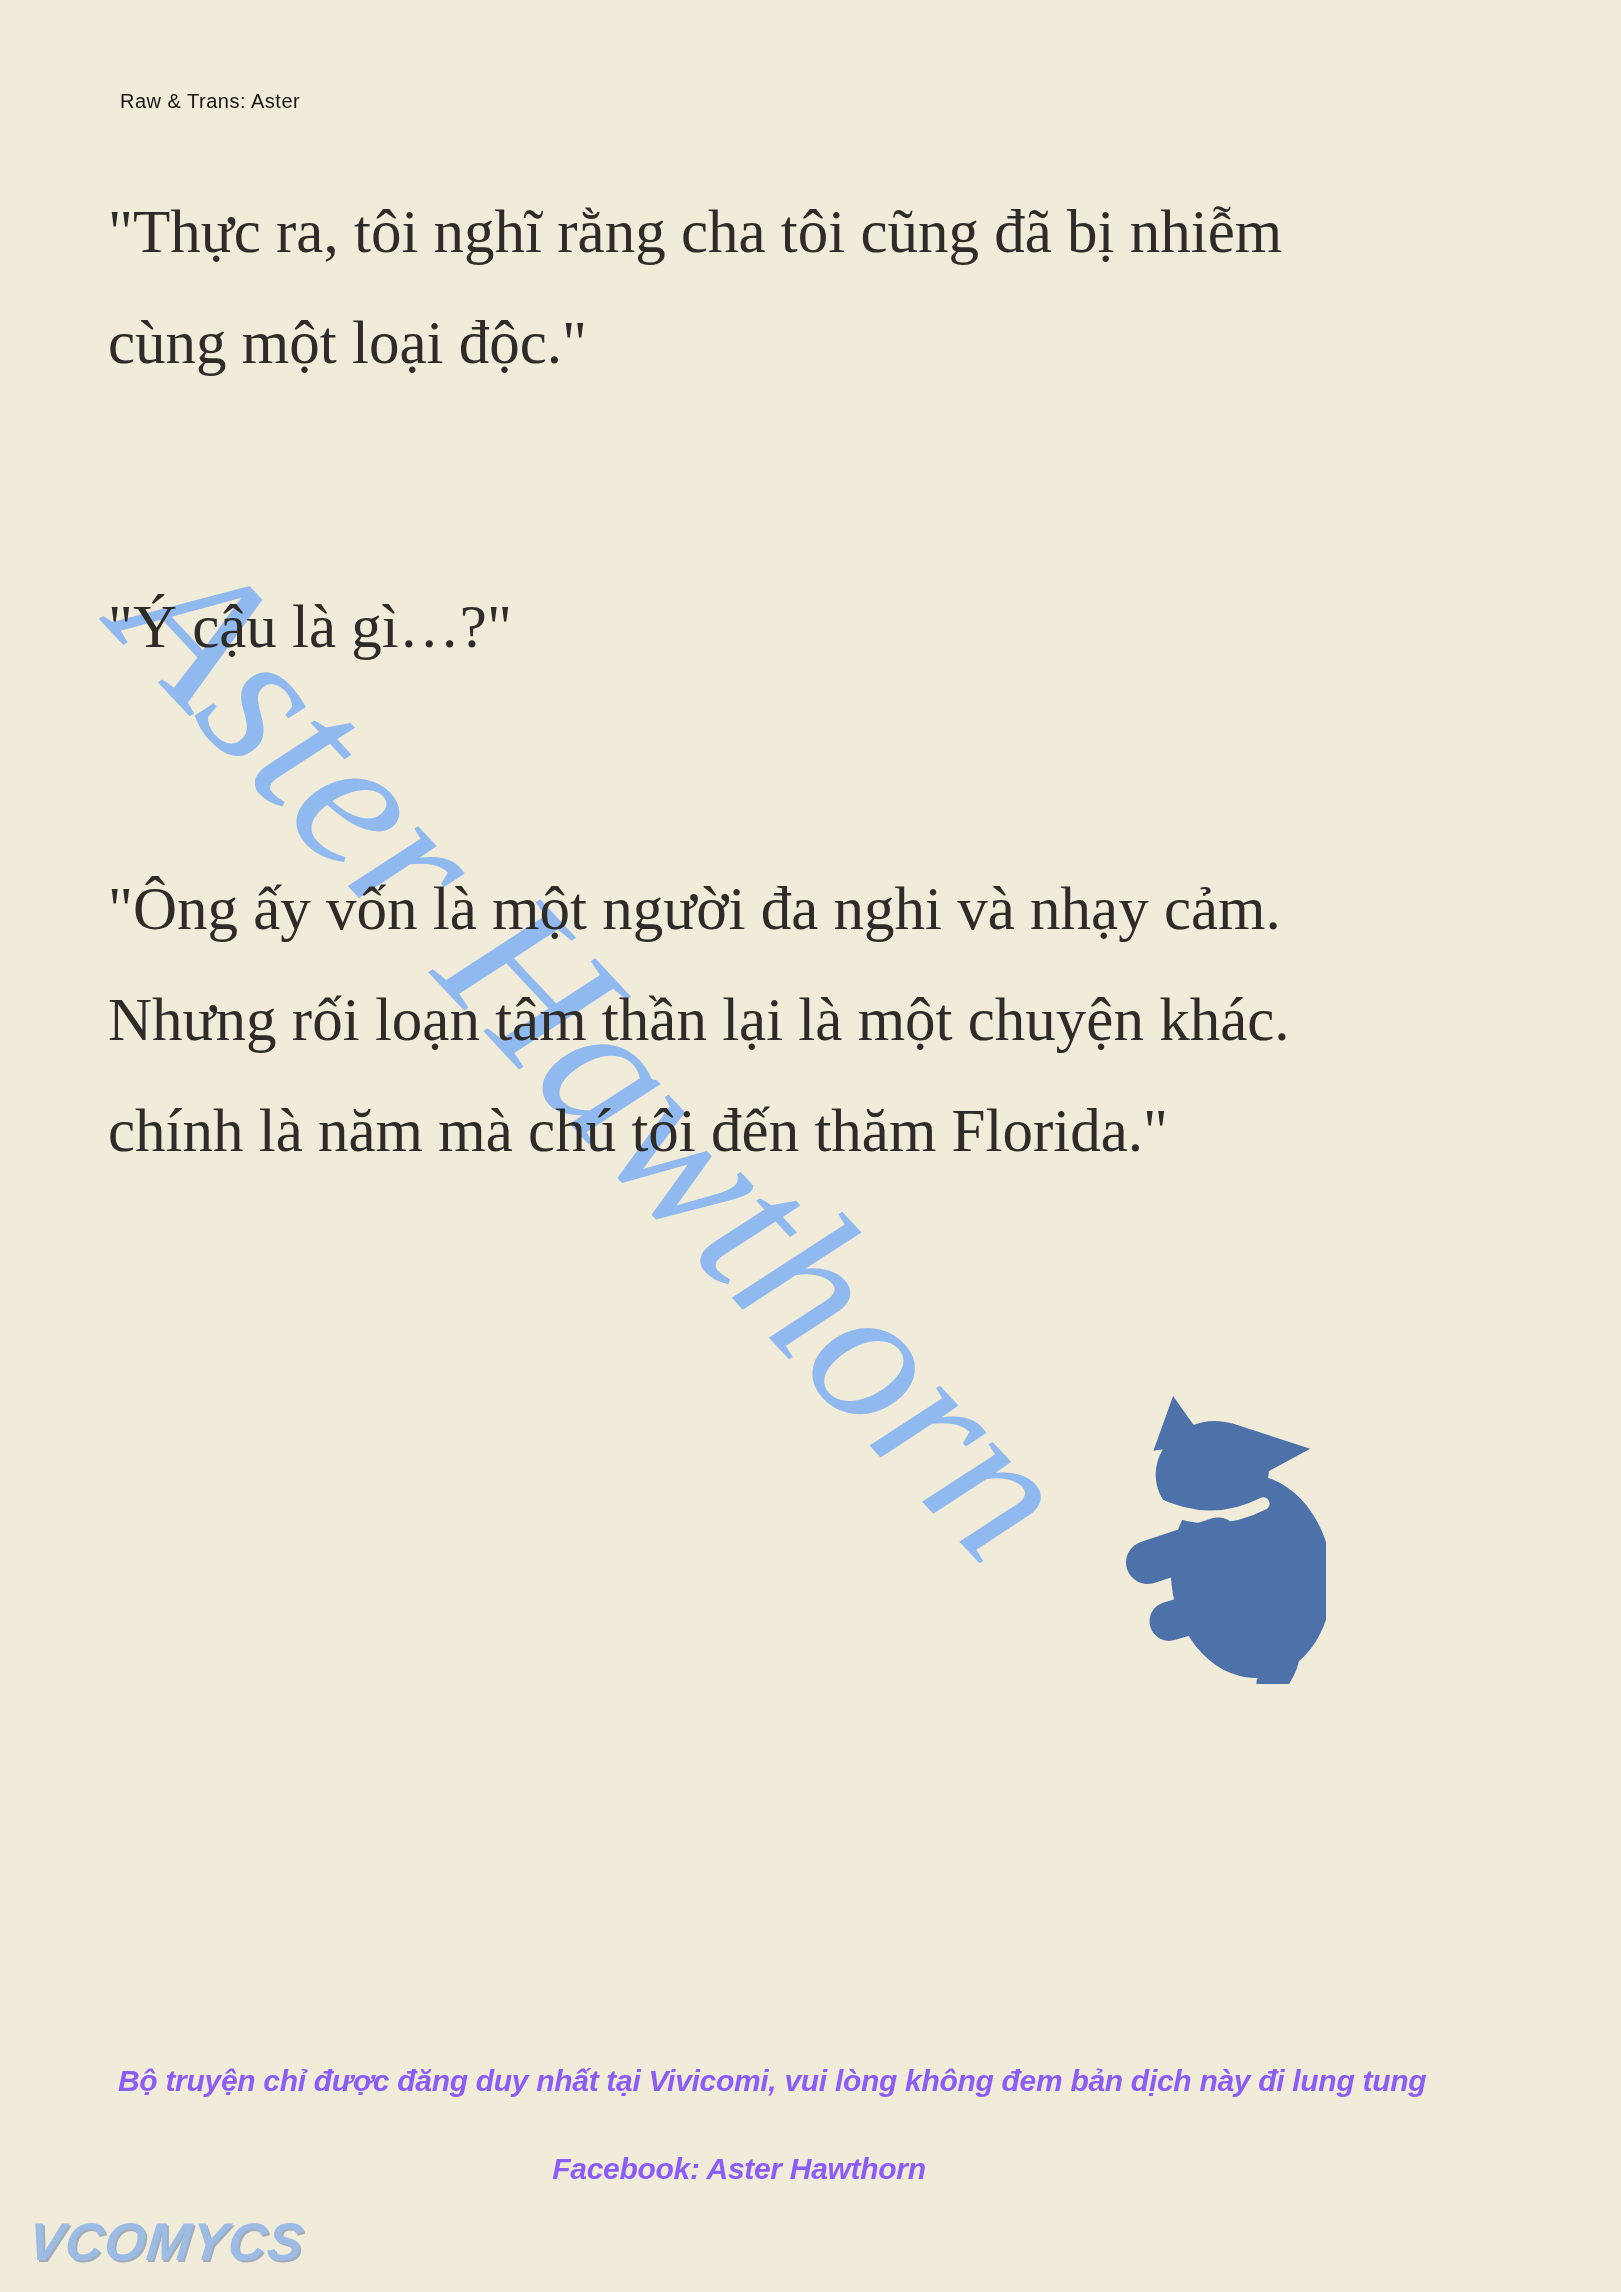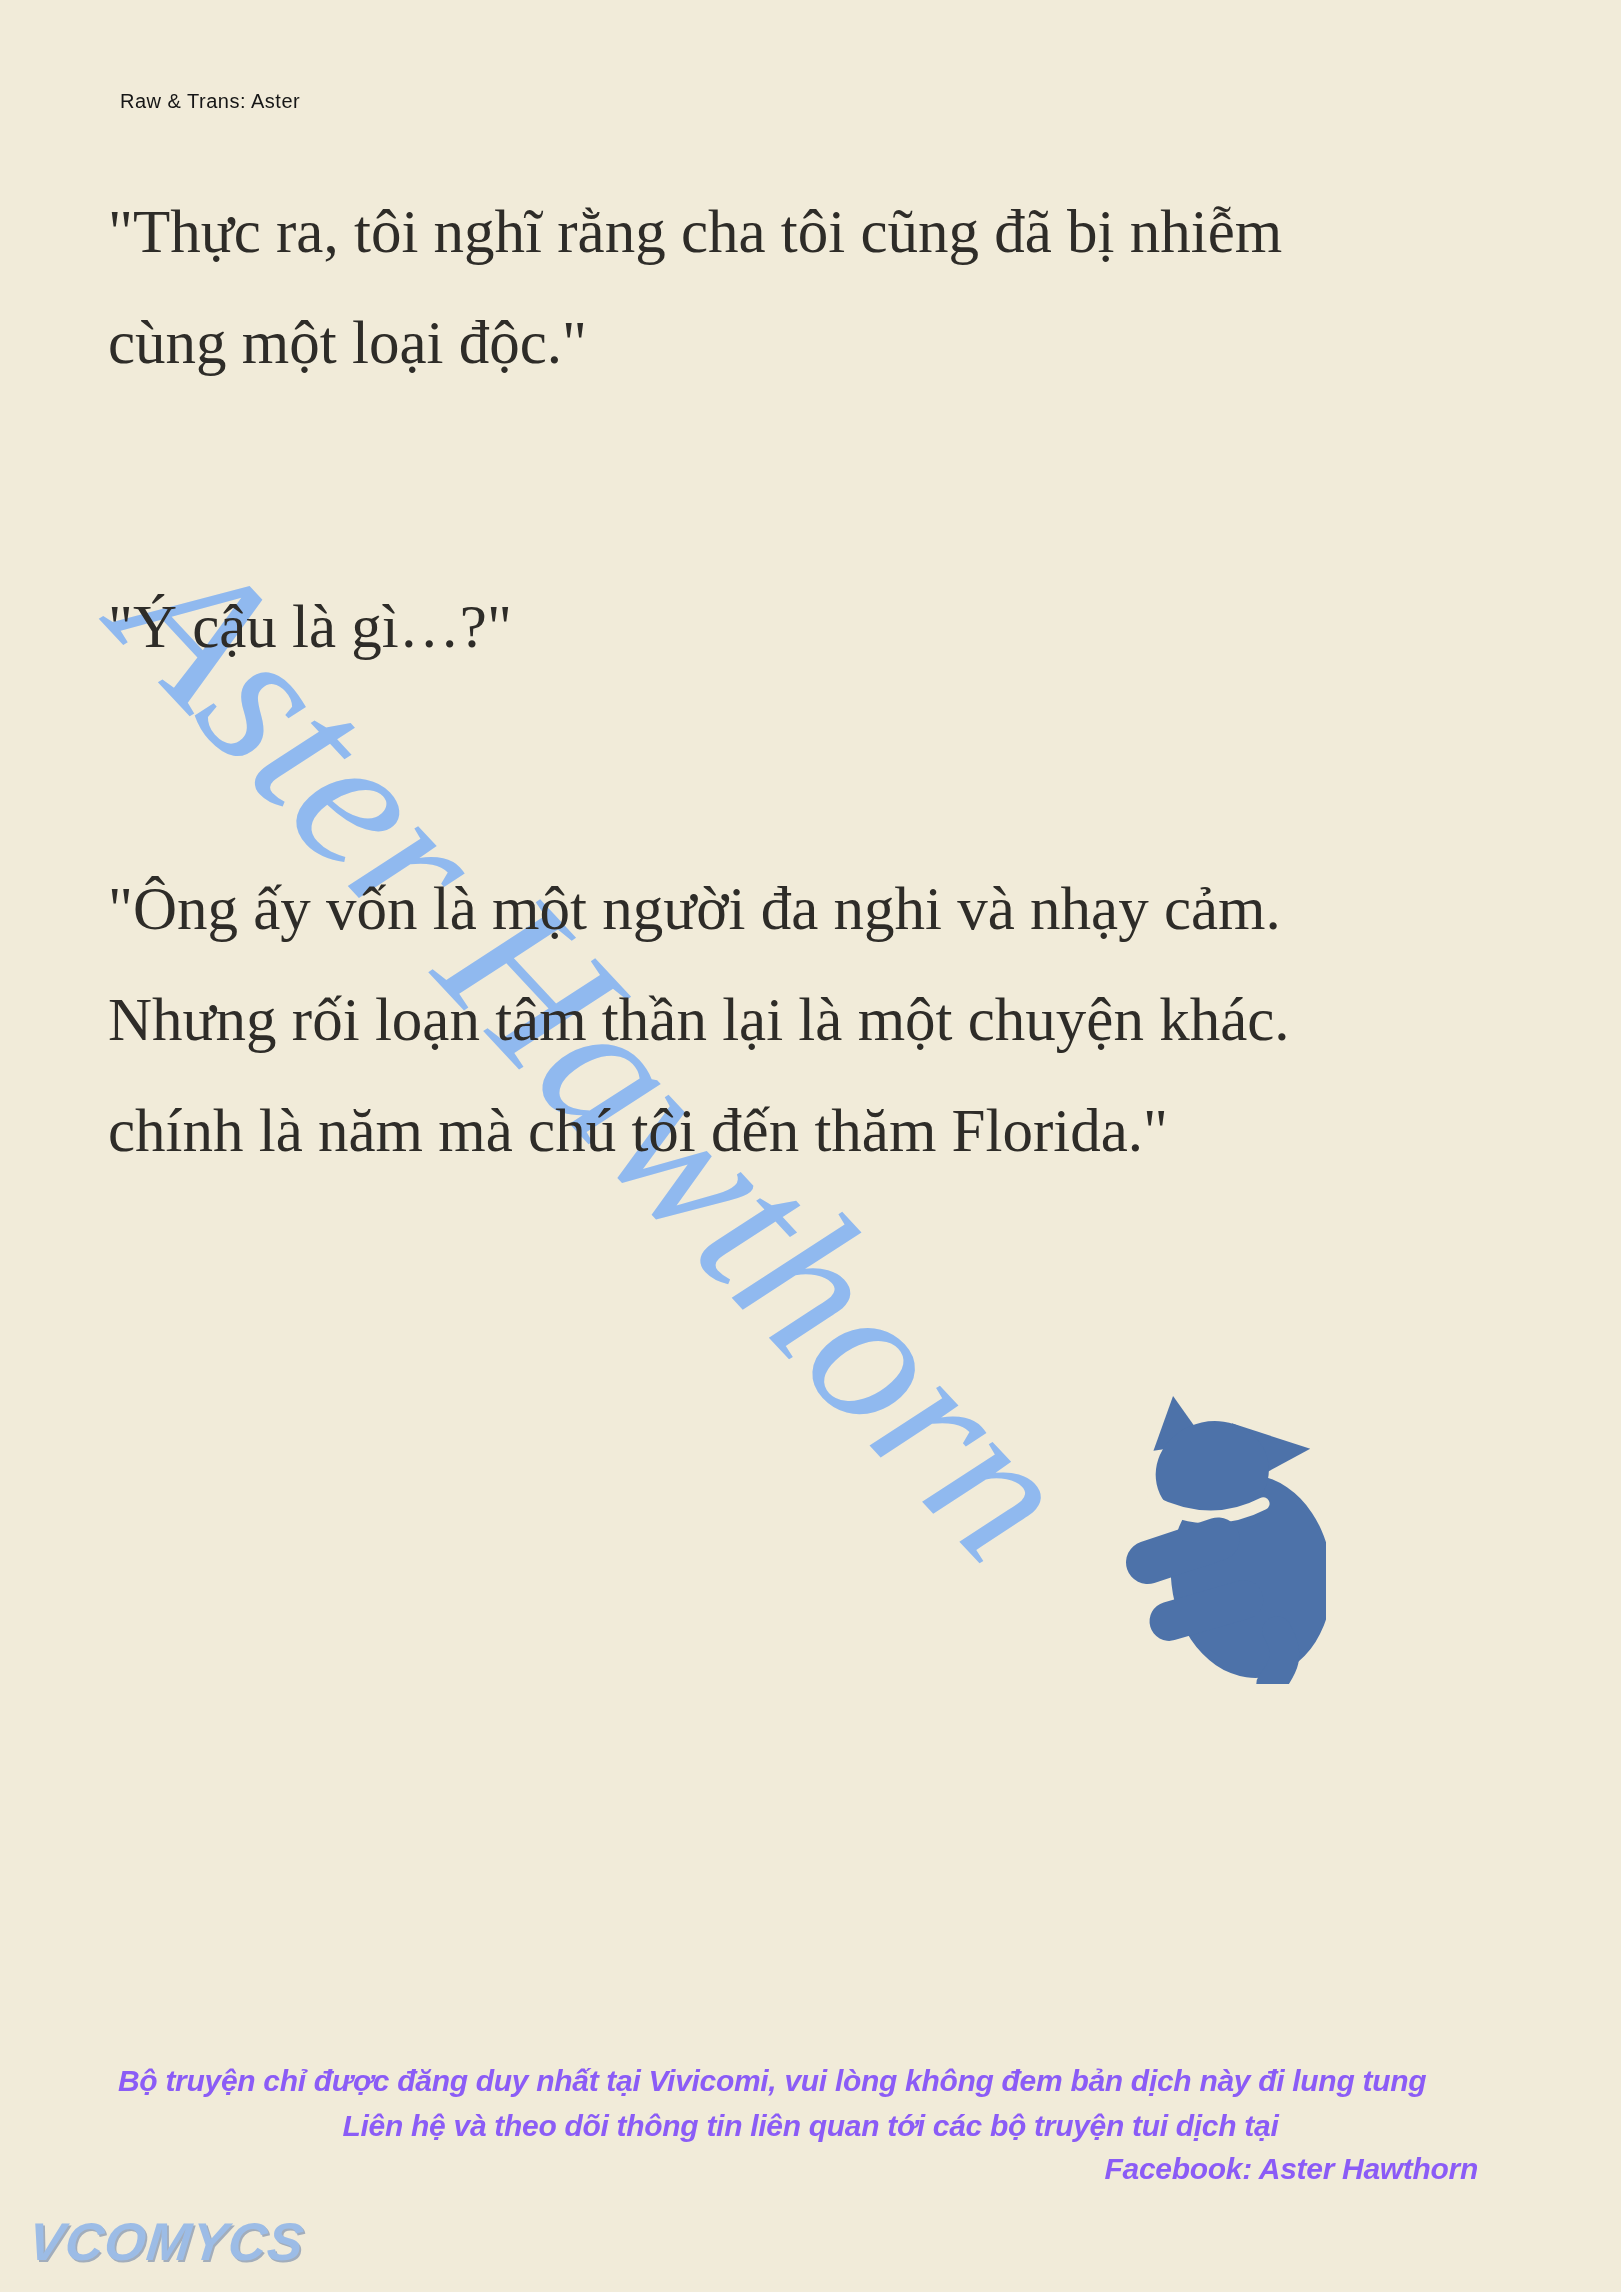--- a/index.html
+++ b/index.html
@@ -69,21 +69,21 @@
     font-style: italic;
     font-weight: bold;
     font-size: 30px;
     letter-spacing: -0.3px;
     color: #8b5cf6;
     white-space: nowrap;
     z-index: 4;
   }
   .f1 { left: 118px; top: 2064px; }
   .f2 { left: 0; width: 1621px; top: 2109px; text-align: center; }
-  .f3 { left: 0; width: 1478px; top: 2152px; text-align: right; font-style: italic; }
+  .f3 { left: 0; width: 1478px; top: 2152px; text-align: center; font-style: italic; }
 
   .logo {
     position: absolute;
     left: 29px;
     top: 2211px;
     font-family: "Liberation Sans", sans-serif;
     font-style: italic;
     font-weight: 900;
     font-size: 53px;
     letter-spacing: 1px;
@@ -127,19 +127,18 @@
   </div>
 
   <div class="para p3">
     <div class="line">"Ông ấy vốn là một người đa nghi và nhạy cảm.</div>
     <div class="line">Nhưng rối loạn tâm thần lại là một chuyện khác.</div>
     <div class="line">chính là năm mà chú tôi đến thăm Florida."</div>
   </div>
 
 
   <div class="footer-line f1">Bộ truyện chỉ được đăng duy nhất tại Vivicomi, vui lòng không đem bản dịch này đi lung tung</div>
-  <div class="footer-line f2">Liên hệ và theo dõi thông tin liên quan tới các bộ truyện tui dịch tại</div>
   <div class="footer-line f3">Facebook: Aster Hawthorn</div>
 
   <div class="logo">VCOMYCS</div>
 
 </div>
 
 
 </body></html>

